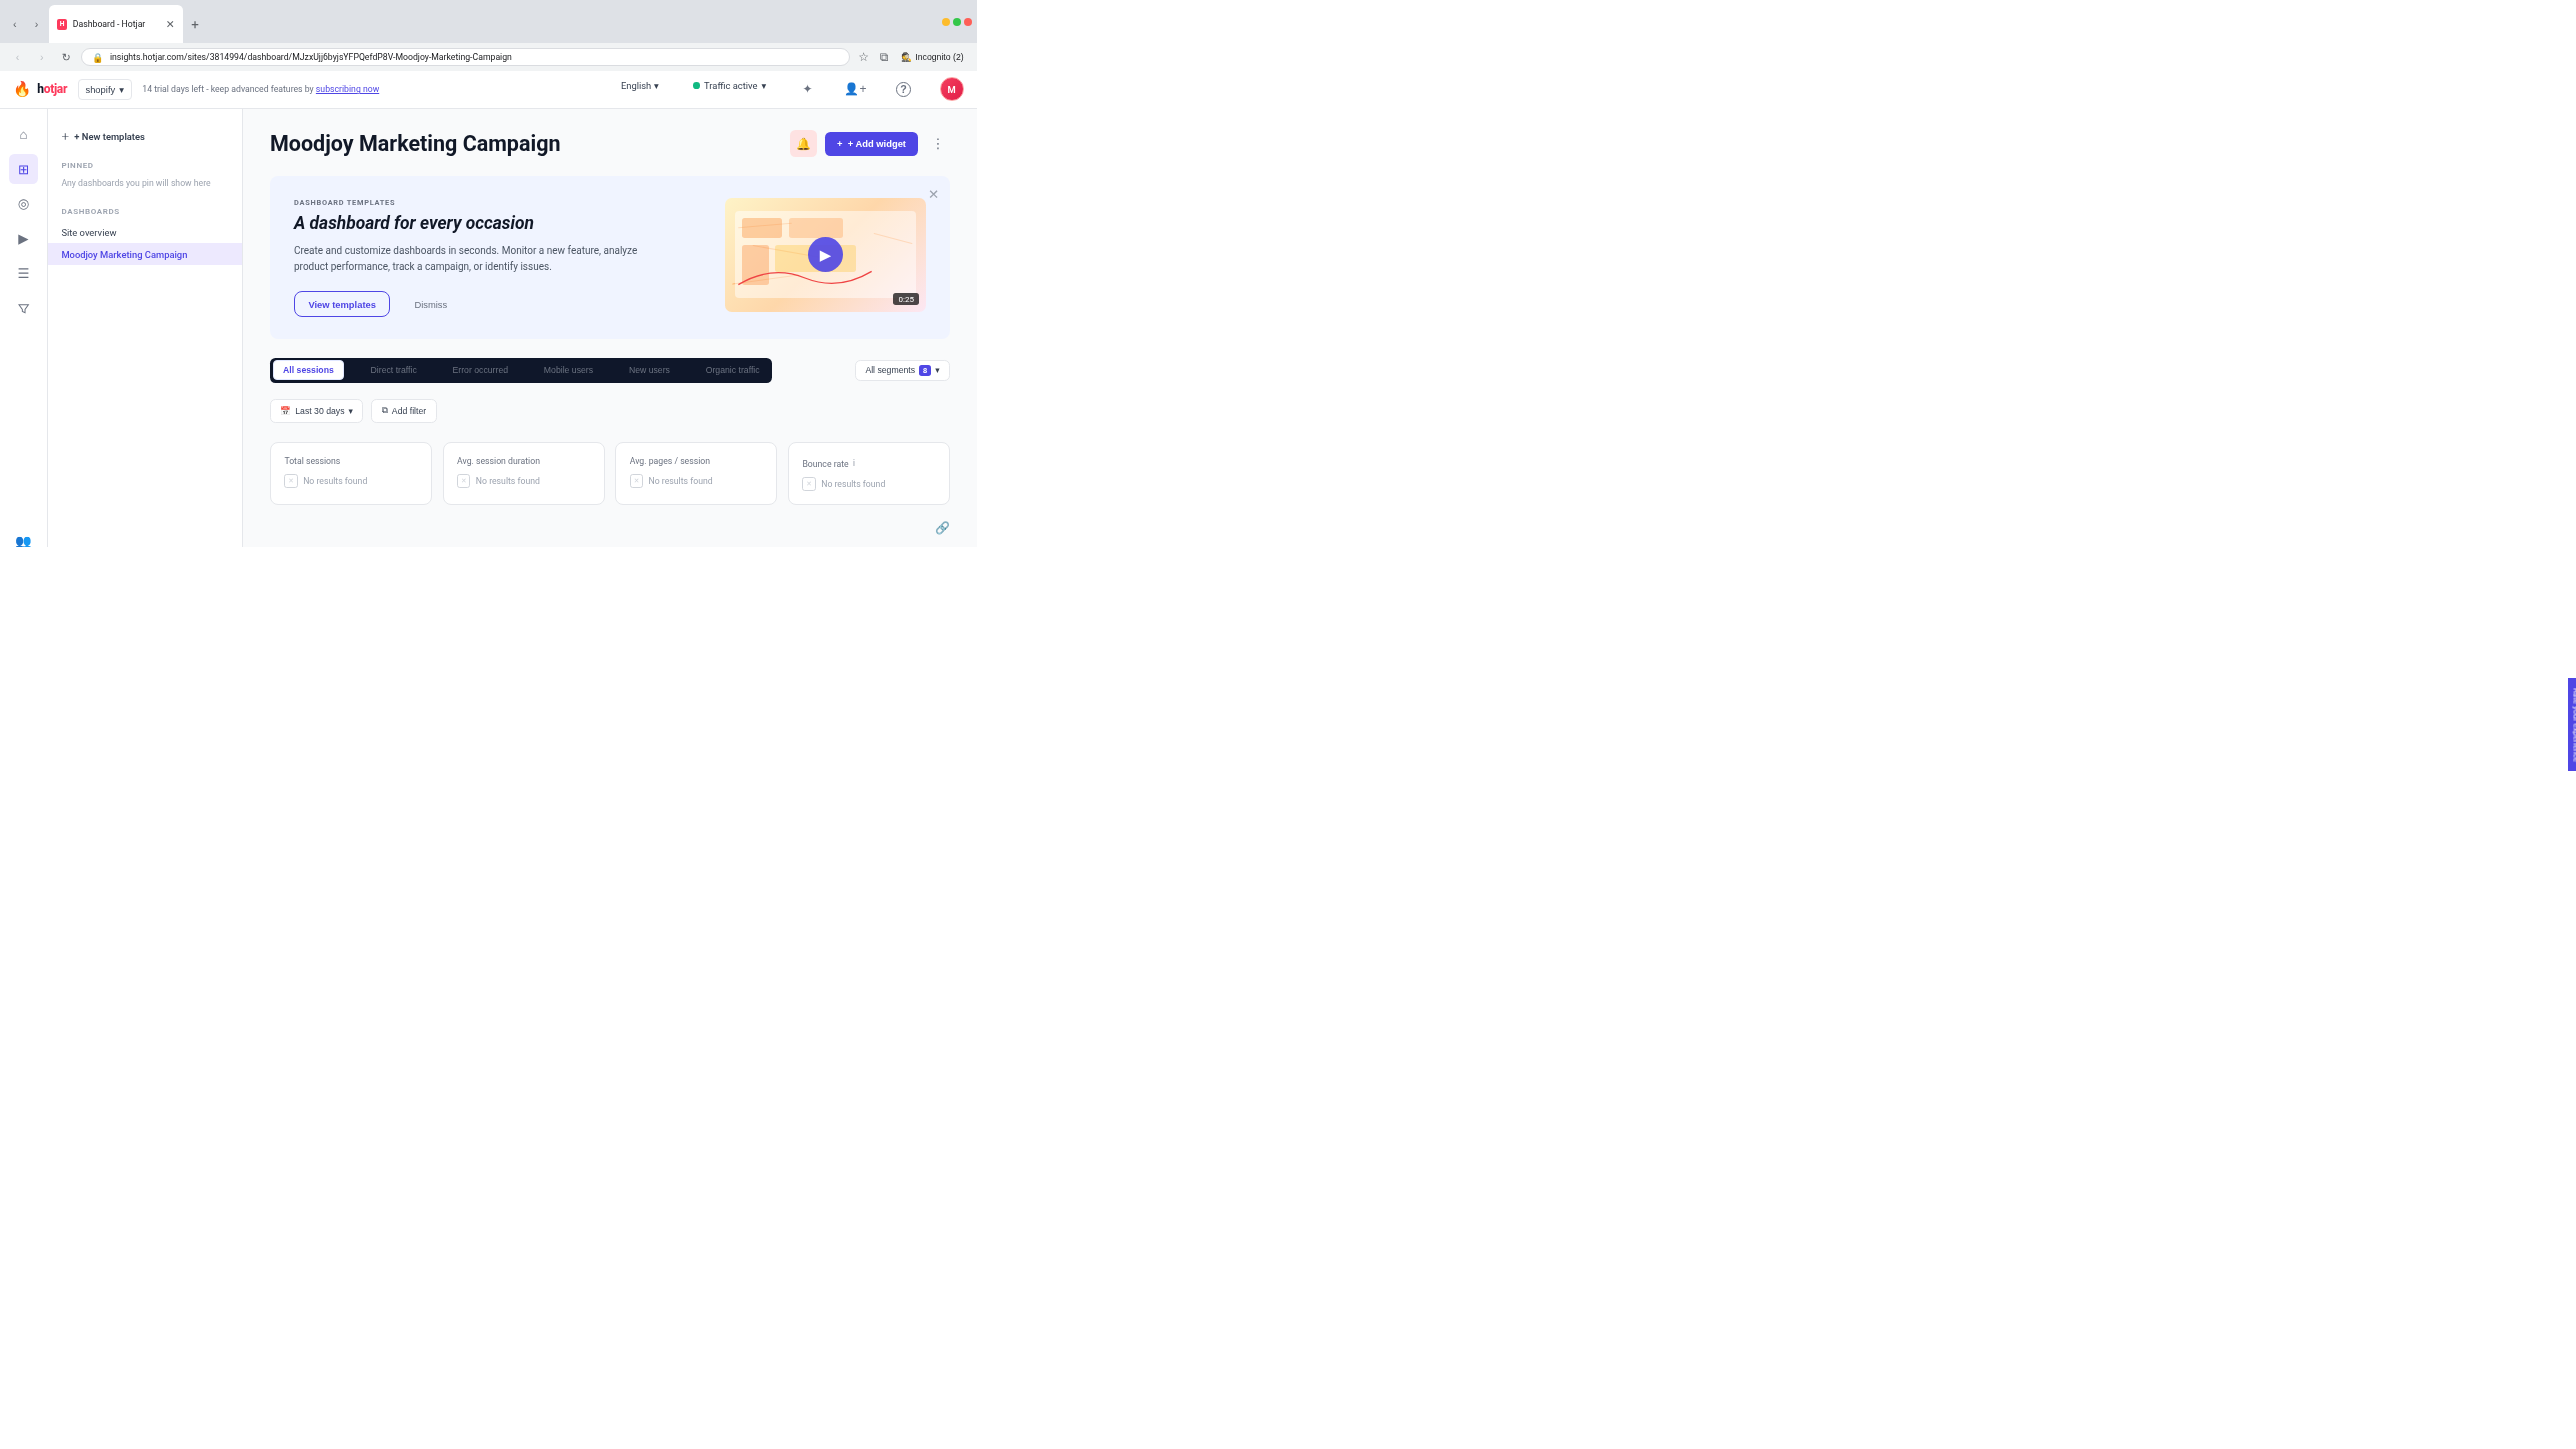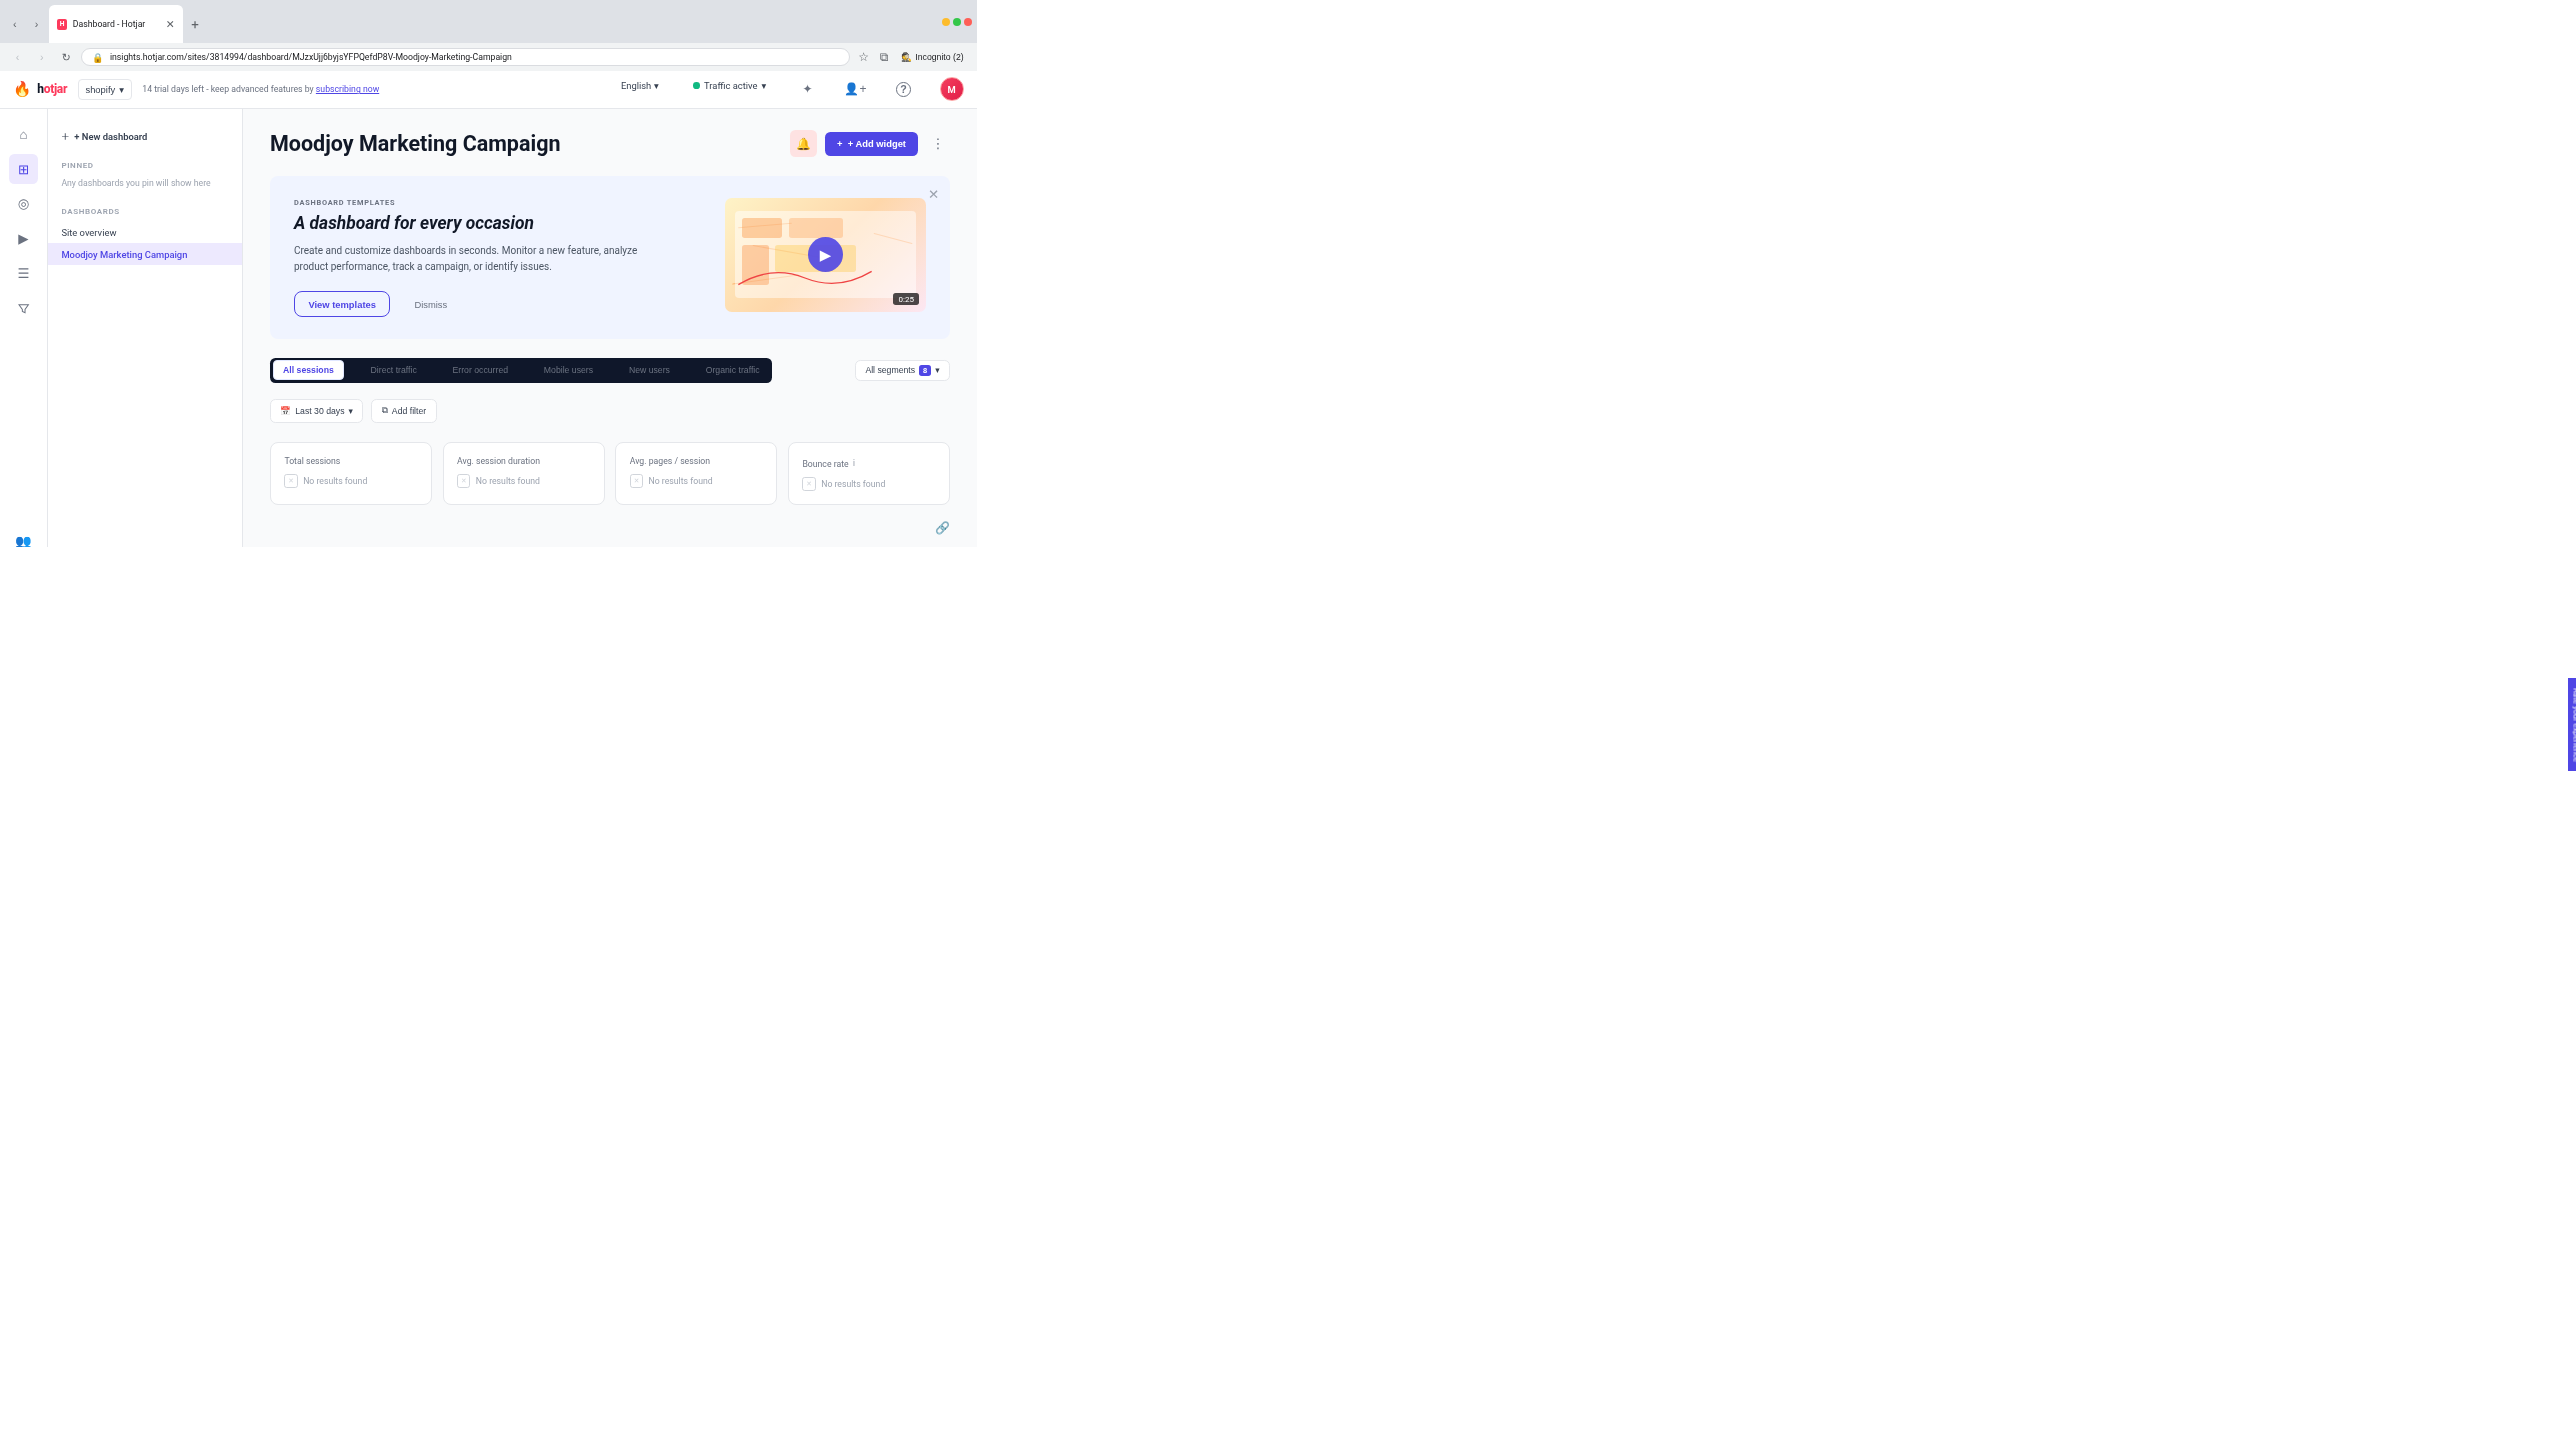--- a/index.html
+++ b/index.html
@@ -545,21 +545,21 @@
       </svg>
     </div>
     <div class="sidebar-spacer"></div>
     <div class="sidebar-icon">👥</div>
     <div class="sidebar-collapse">→</div>
   </div>
 
   <div class="left-panel">
     <div class="new-dashboard-btn">
       <span class="plus-icon">+</span>
-      <span style="font-size:9.4px;">+ New dashboard</span>
+      <span style="font-size:9.4px;">+ New templates</span>
     </div>
 
     <div class="panel-section">
       <div class="panel-section-title">Pinned</div>
       <div class="panel-hint">Any dashboards you pin will show here</div>
     </div>
 
     <div class="panel-section">
       <div class="panel-section-title">Dashboards</div>
       <div class="panel-item">Site overview</div>

